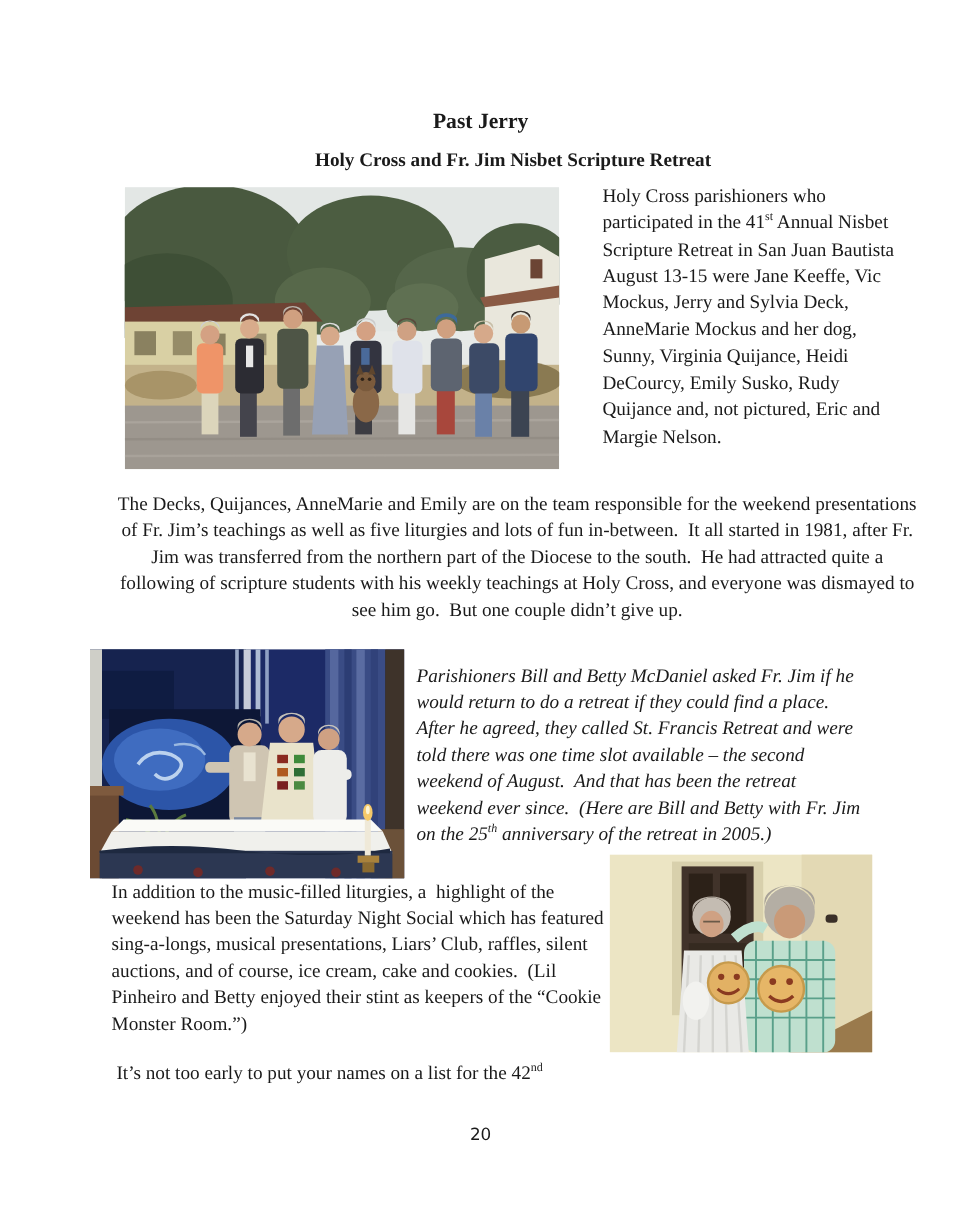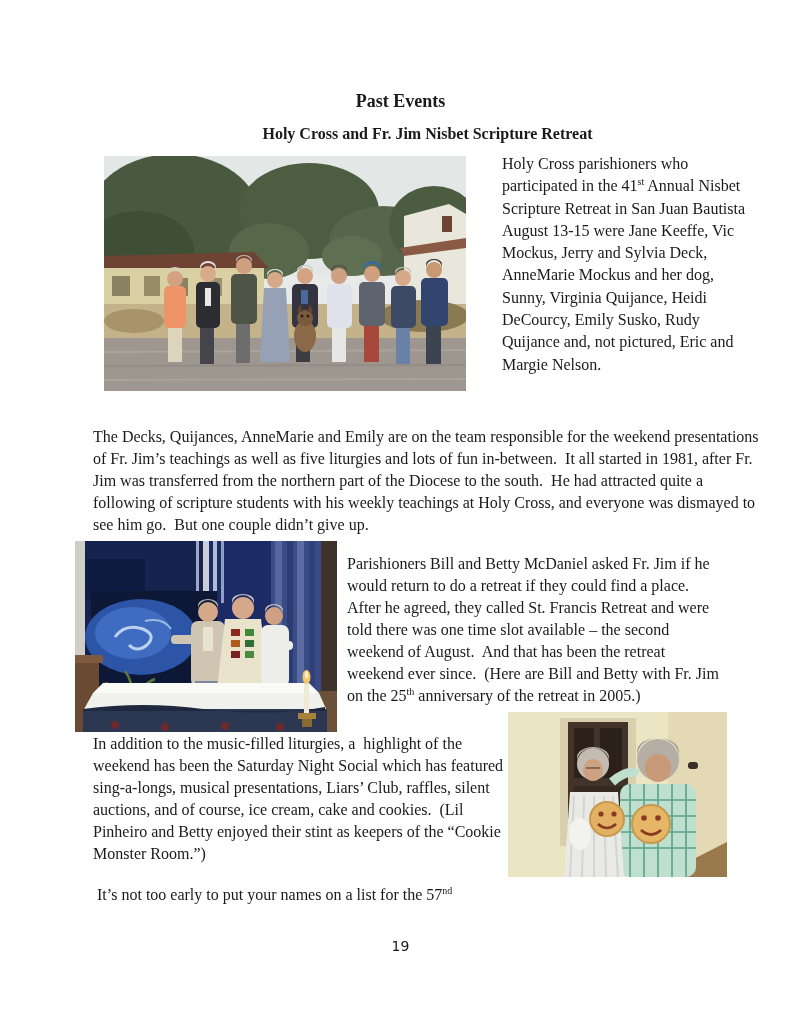--- a/index.html
+++ b/index.html
@@ -15,41 +15,41 @@
     font-size:18px;font-weight:bold;
   }
   .doc-subtitle{
     left:0;top:125px;width:801px;text-align:center;
     font-size:16px;font-weight:bold;padding-left:27px;
   }
   .bodytext{
     font-size:16px;line-height:22px;white-space:pre-wrap;
   }
   .intro-col{left:502px;top:153px;width:248px;line-height:22.3px;}
-  .para-history{left:93px;top:426px;width:676px;}
-  .para-mcdaniel{left:347px;top:553px;width:372px;}
+  .para-history{left:93px;top:410px;width:676px;text-align:center;}
+  .para-mcdaniel{left:347px;top:553px;width:372px;font-style:italic;}
   .para-social{left:93px;top:733px;width:416px;}
   .para-closing{left:93px;top:884px;width:430px;}
   sup{font-size:10px;line-height:0;}
   .page-number{
     left:0;top:938px;width:801px;text-align:center;
     font-size:14px;font-family:"DejaVu Sans", sans-serif;
   }
   .photo{display:block;}
   .photo svg{display:block;}
   .photo1{left:104px;top:156px;}
   .photo2{left:75px;top:541px;}
   .photo3{left:508px;top:712px;}
 </style>
 </head>
 <body>
 
 <div class="page">
 
-  <div class="abs doc-title">Past Events</div>
+  <div class="abs doc-title">Past Jerry</div>
   <div class="abs doc-subtitle">Holy Cross and Fr. Jim Nisbet Scripture Retreat</div>
 
   <figure class="abs photo photo1" style="margin:0;" title="Retreat participants with dog standing outdoors at San Juan Bautista">
     <svg width="362" height="235" viewBox="0 0 362 235">
       <rect x="0" y="0" width="362" height="235" fill="#e7eae8"></rect>
 
       <rect x="0" y="0" width="362" height="120" fill="#e3e7e5"></rect>
 
       <ellipse cx="70" cy="60" rx="85" ry="62" fill="#49593f"></ellipse>
       <ellipse cx="35" cy="95" rx="55" ry="40" fill="#3e4f36"></ellipse>
@@ -309,17 +309,17 @@
       </g>
       <g>
         <circle cx="143" cy="112" r="19" fill="#e6b667" stroke="#c69a4c" stroke-width="2"></circle>
         <circle cx="136" cy="106" r="2.8" fill="#8a3a20"></circle>
           <circle cx="150" cy="106" r="2.8" fill="#8a3a20"></circle>
         <path d="M133,118 q10,9 20,0" stroke="#8a3a20" stroke-width="2.8" fill="none"></path>
       </g>
     </svg>
   </figure>
 
-  <p class="abs bodytext para-closing" style="margin:0;"><span> It’s not too early to put your names on a list for the 57</span><sup>nd</sup></p>
-
-  <div class="abs page-number">19</div>
+  <p class="abs bodytext para-closing" style="margin:0;"><span> It’s not too early to put your names on a list for the 42</span><sup>nd</sup></p>
+
+  <div class="abs page-number">20</div>
 
 </div>
 
 </body></html>

